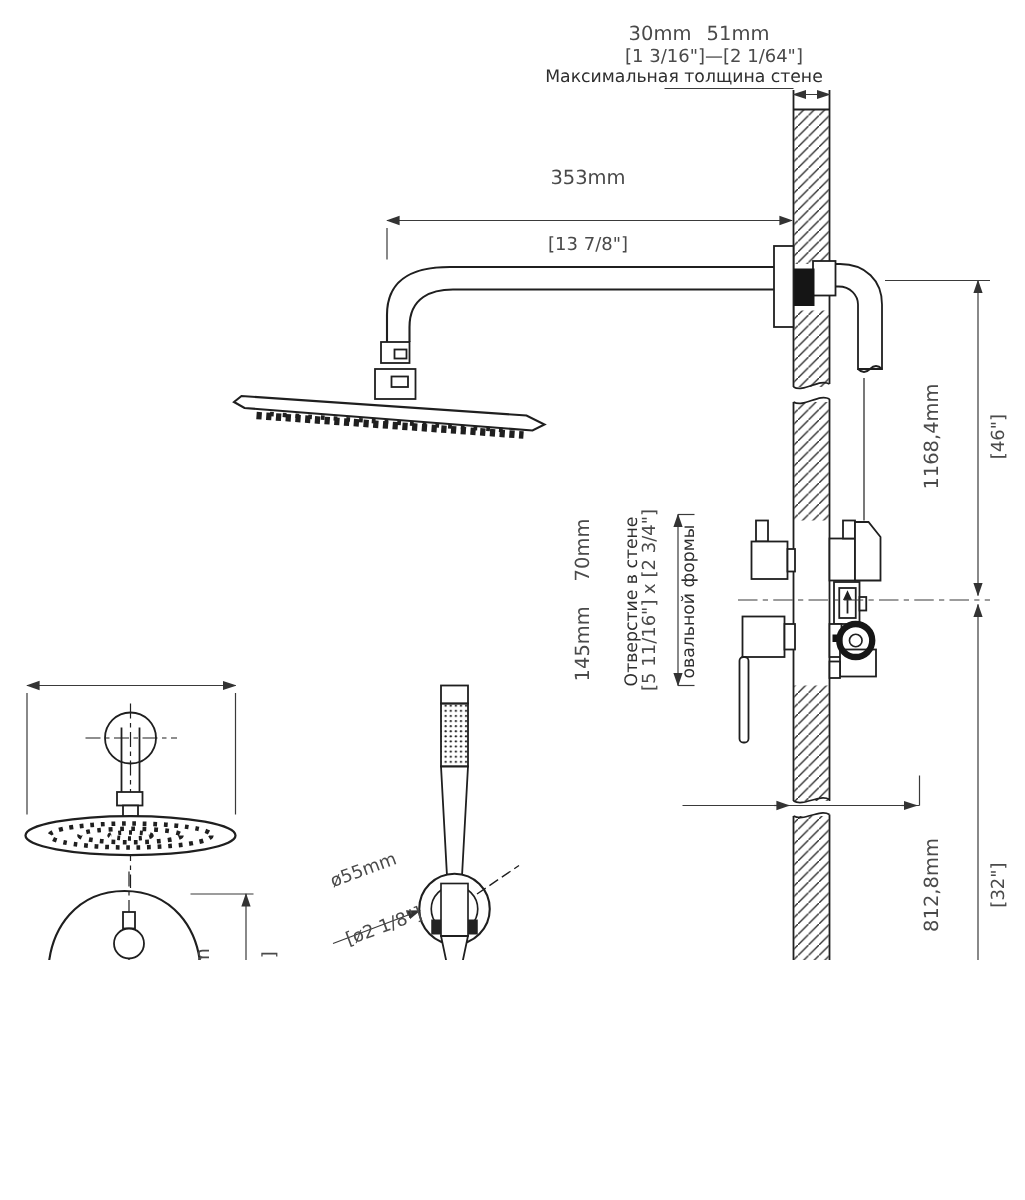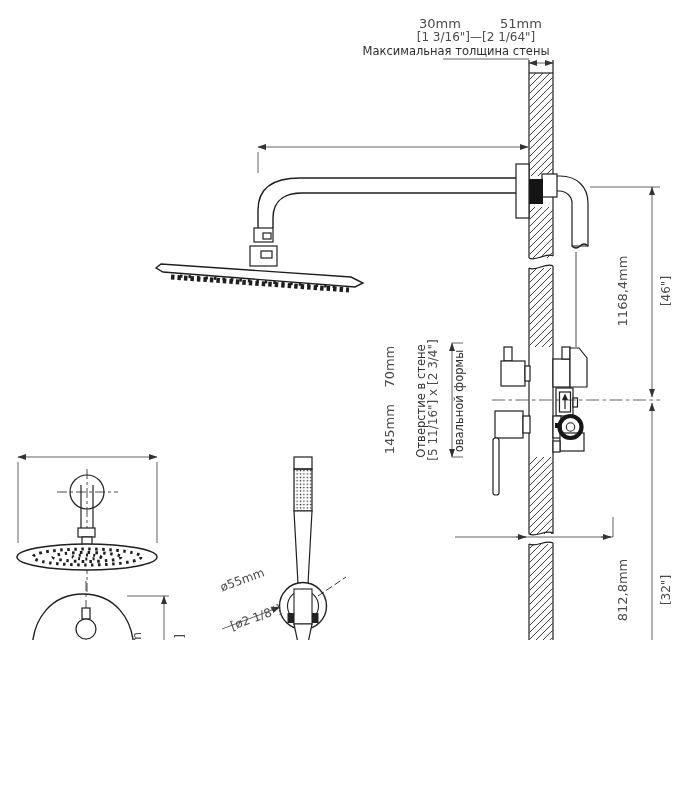--- a/index.html
+++ b/index.html
@@ -164,24 +164,28 @@
     <line x1="33" y1="747" x2="133" y2="747" marker-start="url(#arr)" marker-end="url(#arr)"></line>
     <line x1="33" y1="660" x2="33" y2="752"></line>
         <line x1="133" y1="660" x2="133" y2="752"></line>
     <line x1="222" y1="629" x2="280" y2="607" marker-end="url(#arr)"></line>
   </g>
 
   <line x1="356" y1="760" x2="683" y2="760" stroke="#1f1f1f" stroke-width="1.4"></line>
 </svg>
 
 <div class="t" style="left:440px;top:24px"><span class="l1">30mm</span></div>
-<div class="t" style="left:521px;top:24px"><span class="l1">51mm</span></div>
+<div class="t" style="left:492px;top:24px"><span class="l1">51mm</span></div>
 <div class="t" style="left:476px;top:38px"><span class="l2">[1 3/16"]—[2 1/64"]</span></div>
-<div class="t cap" style="left:456px;top:51px"><span class="l1">Максимальная толщина стены</span></div>
-
+<div class="t cap" style="left:456px;top:51px"><span class="l1">Максимальная толщина стене</span></div>
+
+<div class="t" style="left:392px;top:134px">
+  <span class="l1">353mm</span>
+  <span class="l2">[13 7/8"]</span>
+</div>
 
 <div class="t rot" style="left:637px;top:291px">
   <span class="l1">1168,4mm</span>
   <span class="l2">[46"]</span>
 </div>
 
 <div class="t rot" style="left:404px;top:400px">
   <span class="l1">145mm    70mm</span>
   <span class="l2">[5 11/16"] x [2 3/4"]</span>
 </div>

